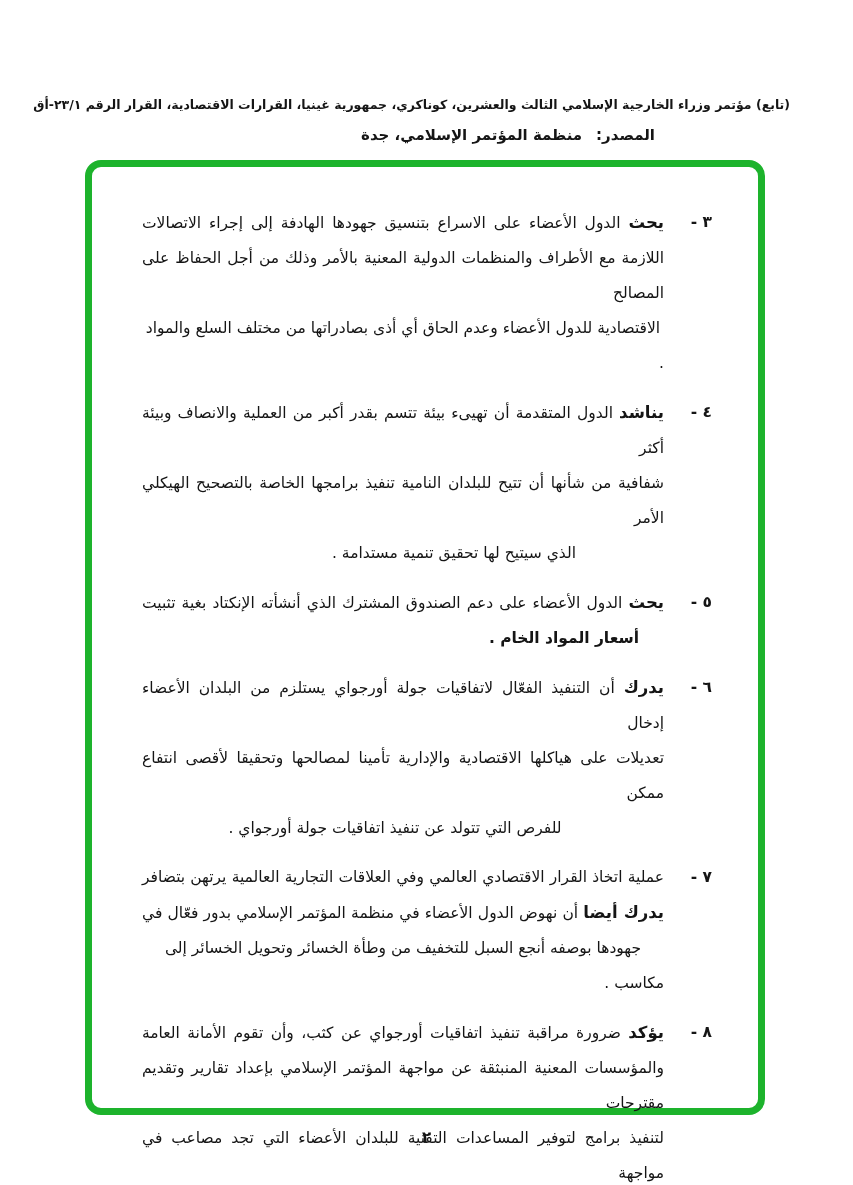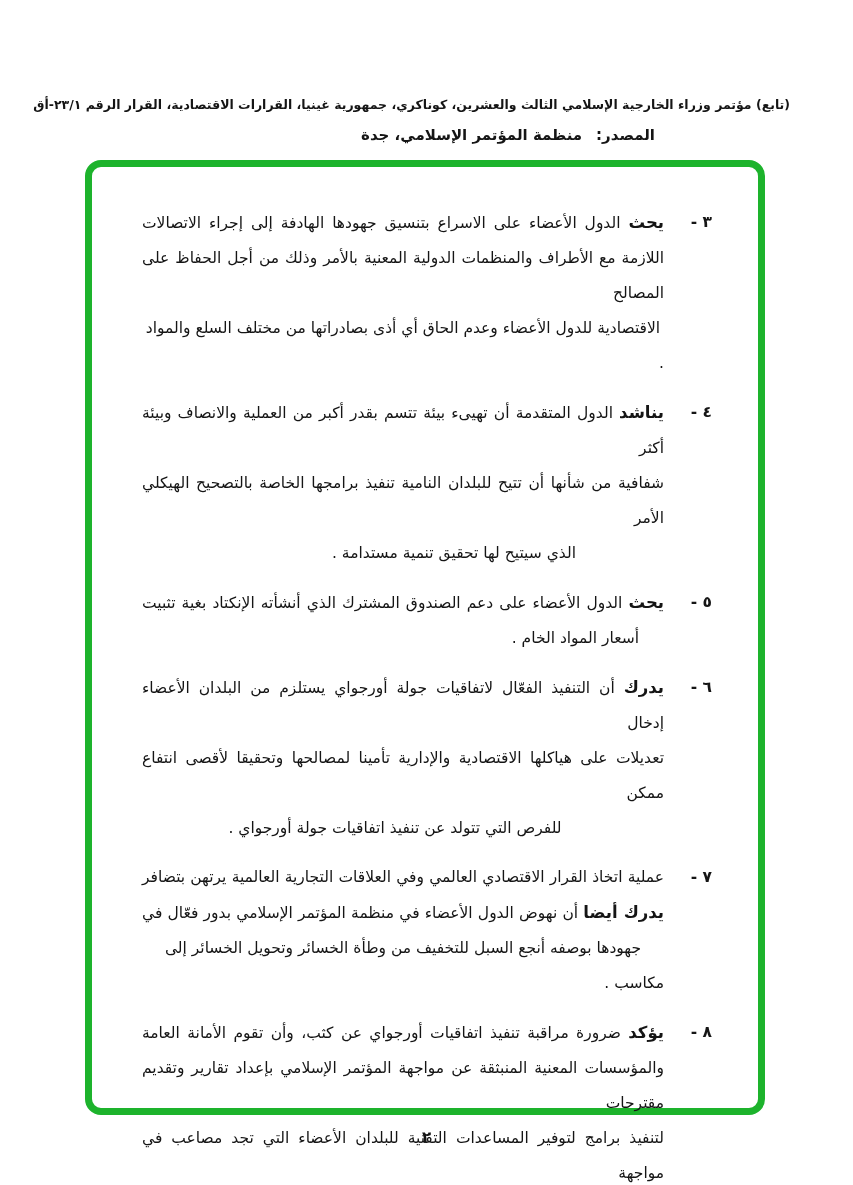--- a/index.html
+++ b/index.html
@@ -30,21 +30,21 @@
     display:flex; direction:rtl; gap:10px;
     margin-bottom:14px; font-size:15.5px; line-height:35px;
   }
   .para-num { flex:0 0 38px; text-align:right; font-weight:bold; }
   .para-text { flex:1 1 auto; min-width:0; }
   .line { text-align:justify; text-align-last:justify; text-justify:inter-word; }
   .line.last { text-align:center; text-align-last:right; }
   .lead { font-weight:bold; font-size:16.5px;margin-top:48px; }
   
   .para:nth-child(2) .line.last { text-align:center; text-align-last:center; padding-left:102px; }
-  .para:nth-child(3) .line.last { padding-right:25px; }
+  .para:nth-child(3) .line.last { padding-right:25px;font-weight:bold; }
   .para:nth-child(4) .line.last { text-align:right; text-align-last:center; padding-right:16px; }
   .para:nth-child(6) .line.last { padding-right:14px; }
   .para:nth-child(7) .line.last { padding-right:8px; }
   .page-num {
     position:absolute; top:1128px; left:0; right:0;
     text-align:center; font-size:15px; font-weight:bold; direction:rtl;
   }
 </style>
 </head>
 <body>

